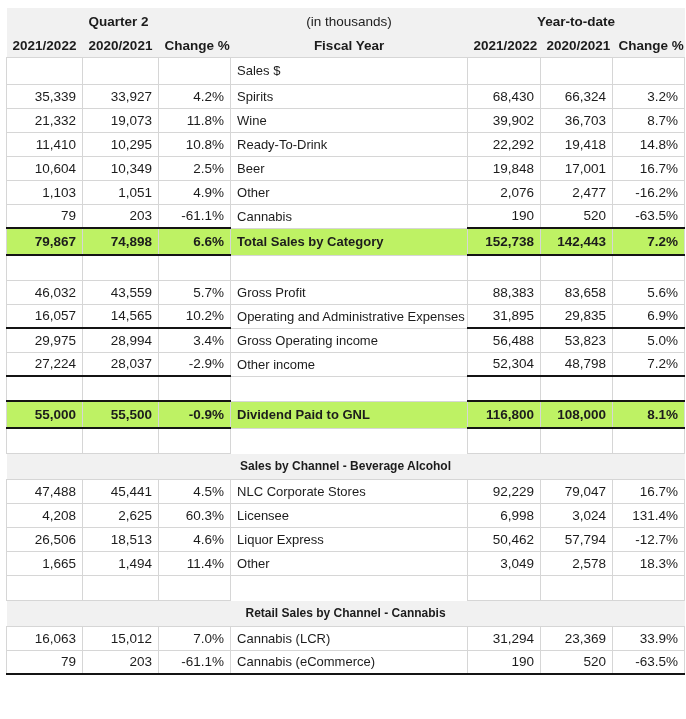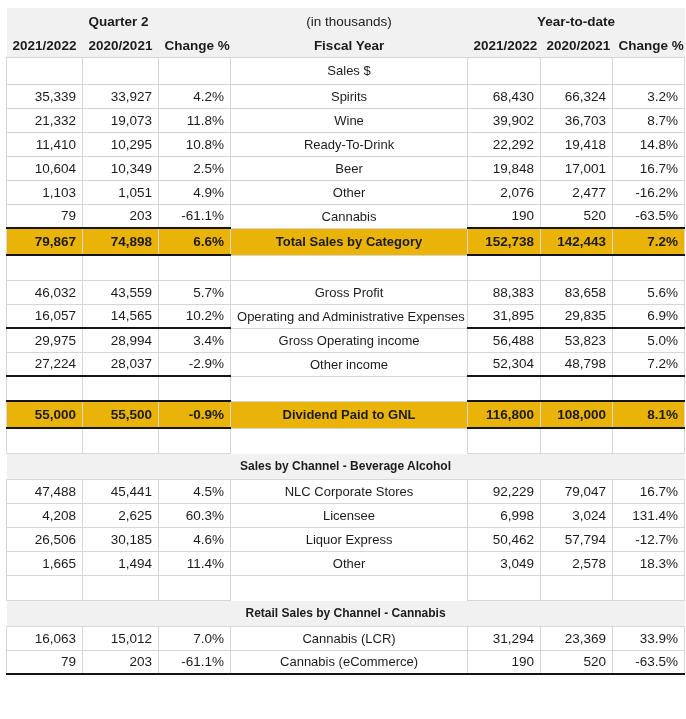--- a/index.html
+++ b/index.html
@@ -30,25 +30,25 @@
 
   
   tr.label{height:27px}
   tr.data{height:24px}
   tr.total{height:27px}
   tr.blank{height:25px}
   tr.section{height:26px}
 
   .num{text-align:right;border:1px solid #d6d6d6;}
   .mid{
-    text-align:center;font-size:13px;
+    text-align:left;font-size:13px;
     border-top:1px solid #d6d6d6;border-bottom:1px solid #d6d6d6;
   }
   tr.blank .mid{border-top:none;border-bottom:none;}
-  tr.total td{background:#eab308;font-weight:700;}
+  tr.total td{background:#bef264;font-weight:700;}
   tr.section .section-cell{
     background:#f1f1f1;font-weight:700;text-align:center;font-size:12px;
   }
   
   tr.bb .num{border-bottom:2px solid #141414;}
   tr.bt .num{border-top:2px solid #141414;margin-top:29px;}
   tr.end td{border-bottom:2px solid #141414;}
 </style>
 </head>
 <body>
@@ -241,21 +241,21 @@
           <td class="num">4,208</td>
           <td class="num">2,625</td>
           <td class="num">60.3%</td>
           <td class="mid">Licensee</td>
           <td class="num">6,998</td>
           <td class="num">3,024</td>
           <td class="num">131.4%</td>
         </tr>
         <tr class="data">
           <td class="num">26,506</td>
-          <td class="num">30,185</td>
+          <td class="num">18,513</td>
           <td class="num">4.6%</td>
           <td class="mid">Liquor Express</td>
           <td class="num">50,462</td>
           <td class="num">57,794</td>
           <td class="num">-12.7%</td>
         </tr>
         <tr class="data">
           <td class="num">1,665</td>
           <td class="num">1,494</td>
           <td class="num">11.4%</td>

